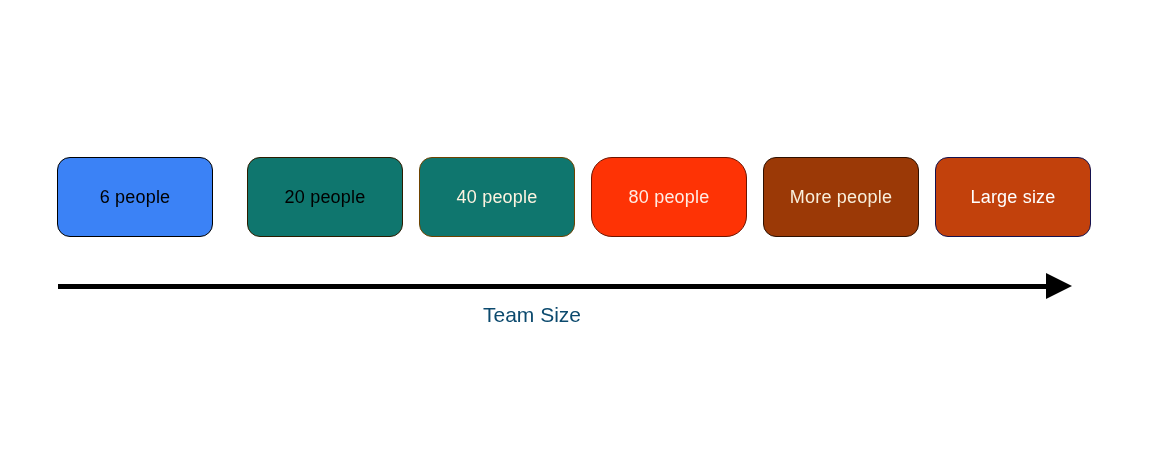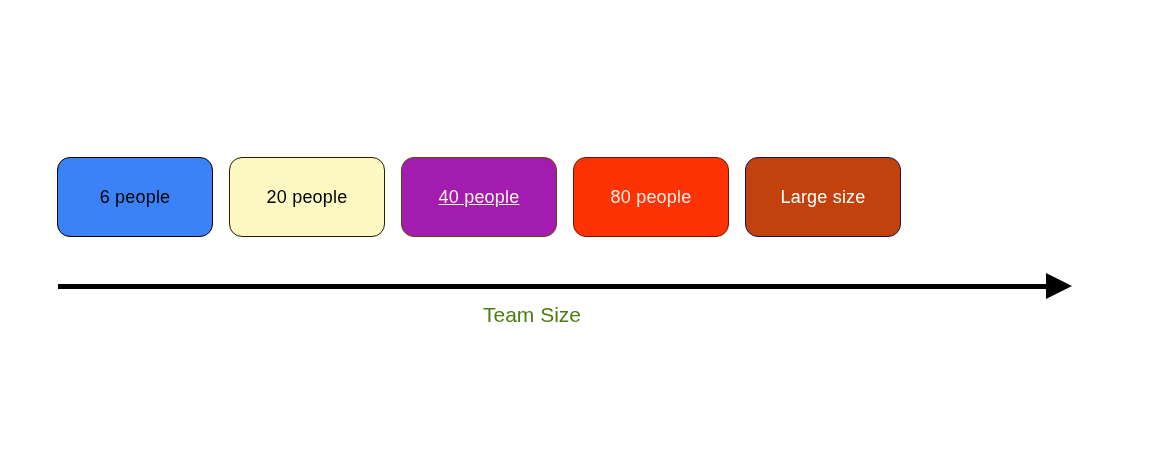--- a/index.html
+++ b/index.html
@@ -55,33 +55,34 @@
     border-bottom: 13px solid transparent;
     border-left: 26px solid #000000;
   }
   .axis-label {
     position: absolute;
     left: 432px;
     top: 303px;
     width: 200px;
     text-align: center;
     font-size: 21px;
-    color: #4d7c0f;
+    color: #0c4a6e;
   }
 </style>
 </head>
 <body>
 
 <div class="canvas">
 
   <div class="boxes-row">
     <div class="team-box" style="background: #3b82f6; border-color: rgb(0, 0, 0); color: rgb(0, 0, 0);">6 people</div>
-    <div class="team-box" style="background: #fef9c3; border-color: rgb(43, 28, 0); color: rgb(0, 0, 0);">20 people</div>
-    <div class="team-box" style="background: #a21caf; border-color: rgb(110, 67, 0); color: rgb(253, 243, 224); text-decoration: underline;">40 people</div>
-    <div class="team-box" style="background: rgb(254, 51, 5); border-color: rgb(110, 20, 0); color: rgb(255, 236, 228);">80 people</div>
+    <div class="team-box" style="background: #0f766e; border-color: rgb(43, 28, 0); color: rgb(0, 0, 0); margin-left: 18px;">20 people</div>
+    <div class="team-box" style="background: #0f766e; border-color: rgb(110, 67, 0); color: rgb(253, 243, 224);">40 people</div>
+    <div class="team-box" style="background: rgb(254, 51, 5); border-color: rgb(110, 20, 0); color: rgb(255, 236, 228); border-radius: 21px;">80 people</div>
+    <div class="team-box" style="background: rgb(155, 57, 6); border-color: rgb(46, 16, 0); color: rgb(249, 239, 220);">More people</div>
     <div class="team-box" style="background: #c2410c; border-color: rgb(20, 18, 79); color: rgb(255, 255, 255);">Large size</div>
   </div>
 
   <div class="axis-arrow"></div>
   <div class="axis-arrow-head"></div>
 
   <div class="axis-label">Team Size</div>
 
 </div>
 

